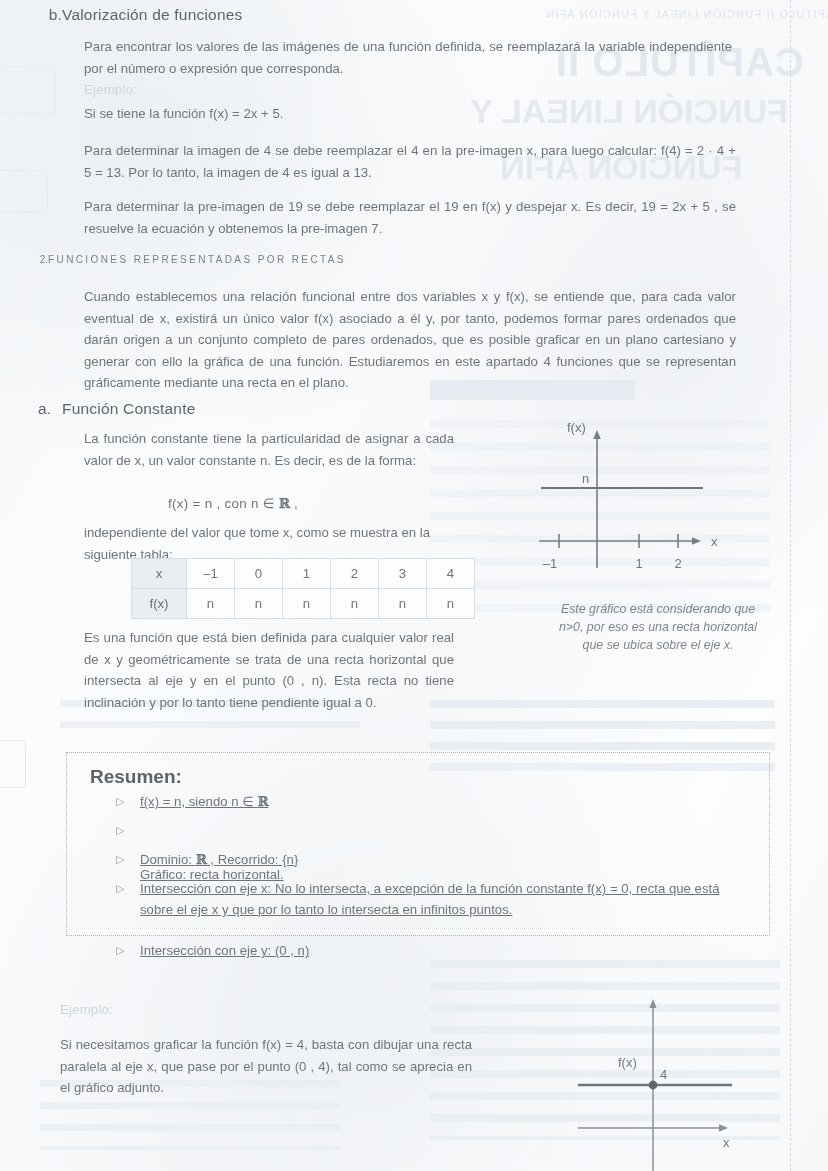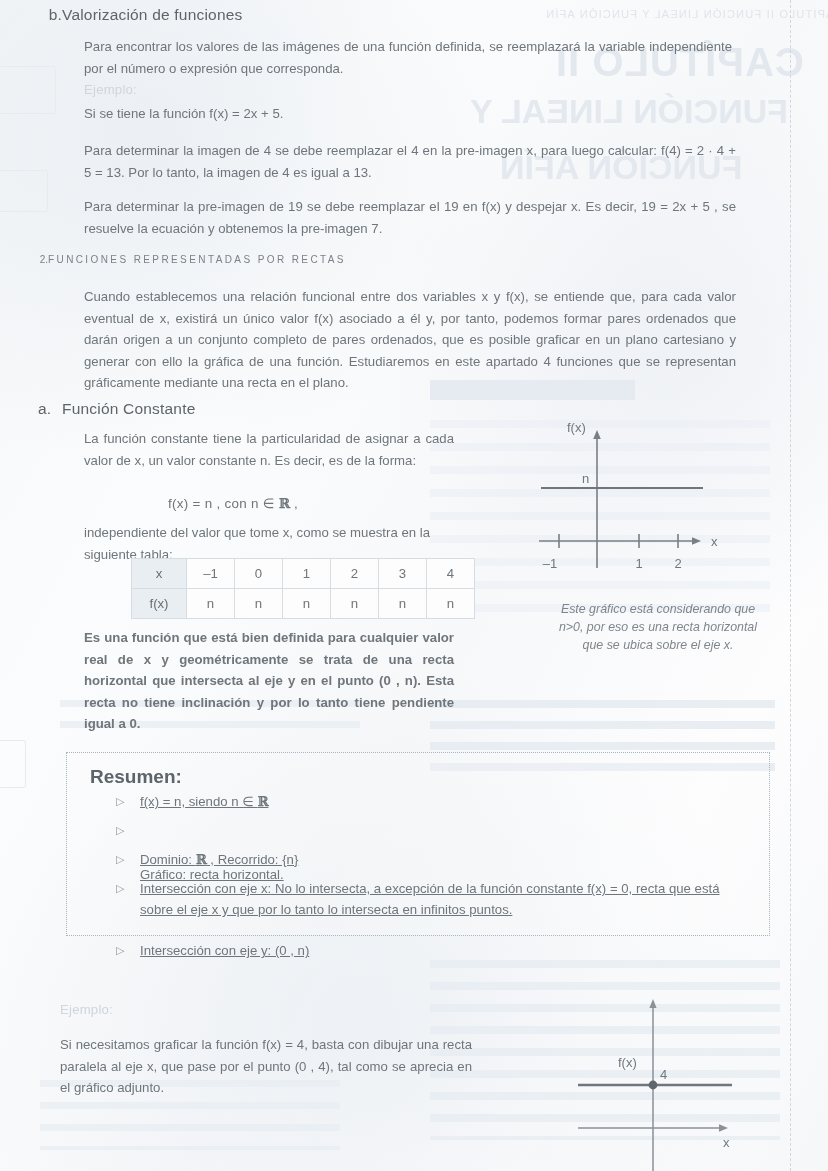--- a/index.html
+++ b/index.html
@@ -266,21 +266,21 @@
           <td>n</td>
           <td>n</td>
           <td>n</td>
           <td>n</td>
           <td>n</td>
           <td>n</td>
         </tr>
       </tbody>
     </table>
 
-    <div class="para" style="left:84px; top:627px; width:370px;font-weight:bold;">Es una función que  está bien definida para cualquier valor real de x y geométricamente se trata de una recta horizontal que intersecta al eje y en el punto (0 , n). Esta recta no tiene inclinación y por lo tanto tiene pendiente igual a 0.</div>
+    <div class="para" style="left:84px; top:627px; width:370px;">Es una función que  está bien definida para cualquier valor real de x y geométricamente se trata de una recta horizontal que intersecta al eje y en el punto (0 , n). Esta recta no tiene inclinación y por lo tanto tiene pendiente igual a 0.</div>
 
     <svg class="graph" style="left:535px; top:418px;" width="240" height="160" viewBox="0 0 240 160">
 
       <line x1="62" y1="150" x2="62" y2="20" stroke="#787f85" stroke-width="1.6"></line>
       <polygon points="62,12 58.2,21 65.8,21" fill="#787f85"></polygon>
 
       <line x1="4" y1="123" x2="158" y2="123" stroke="#787f85" stroke-width="1.6"></line>
       <polygon points="166,123 157,119.2 157,126.8" fill="#787f85"></polygon>
 
       <line x1="24" y1="116" x2="24" y2="130" stroke="#787f85" stroke-width="1.6"></line>

